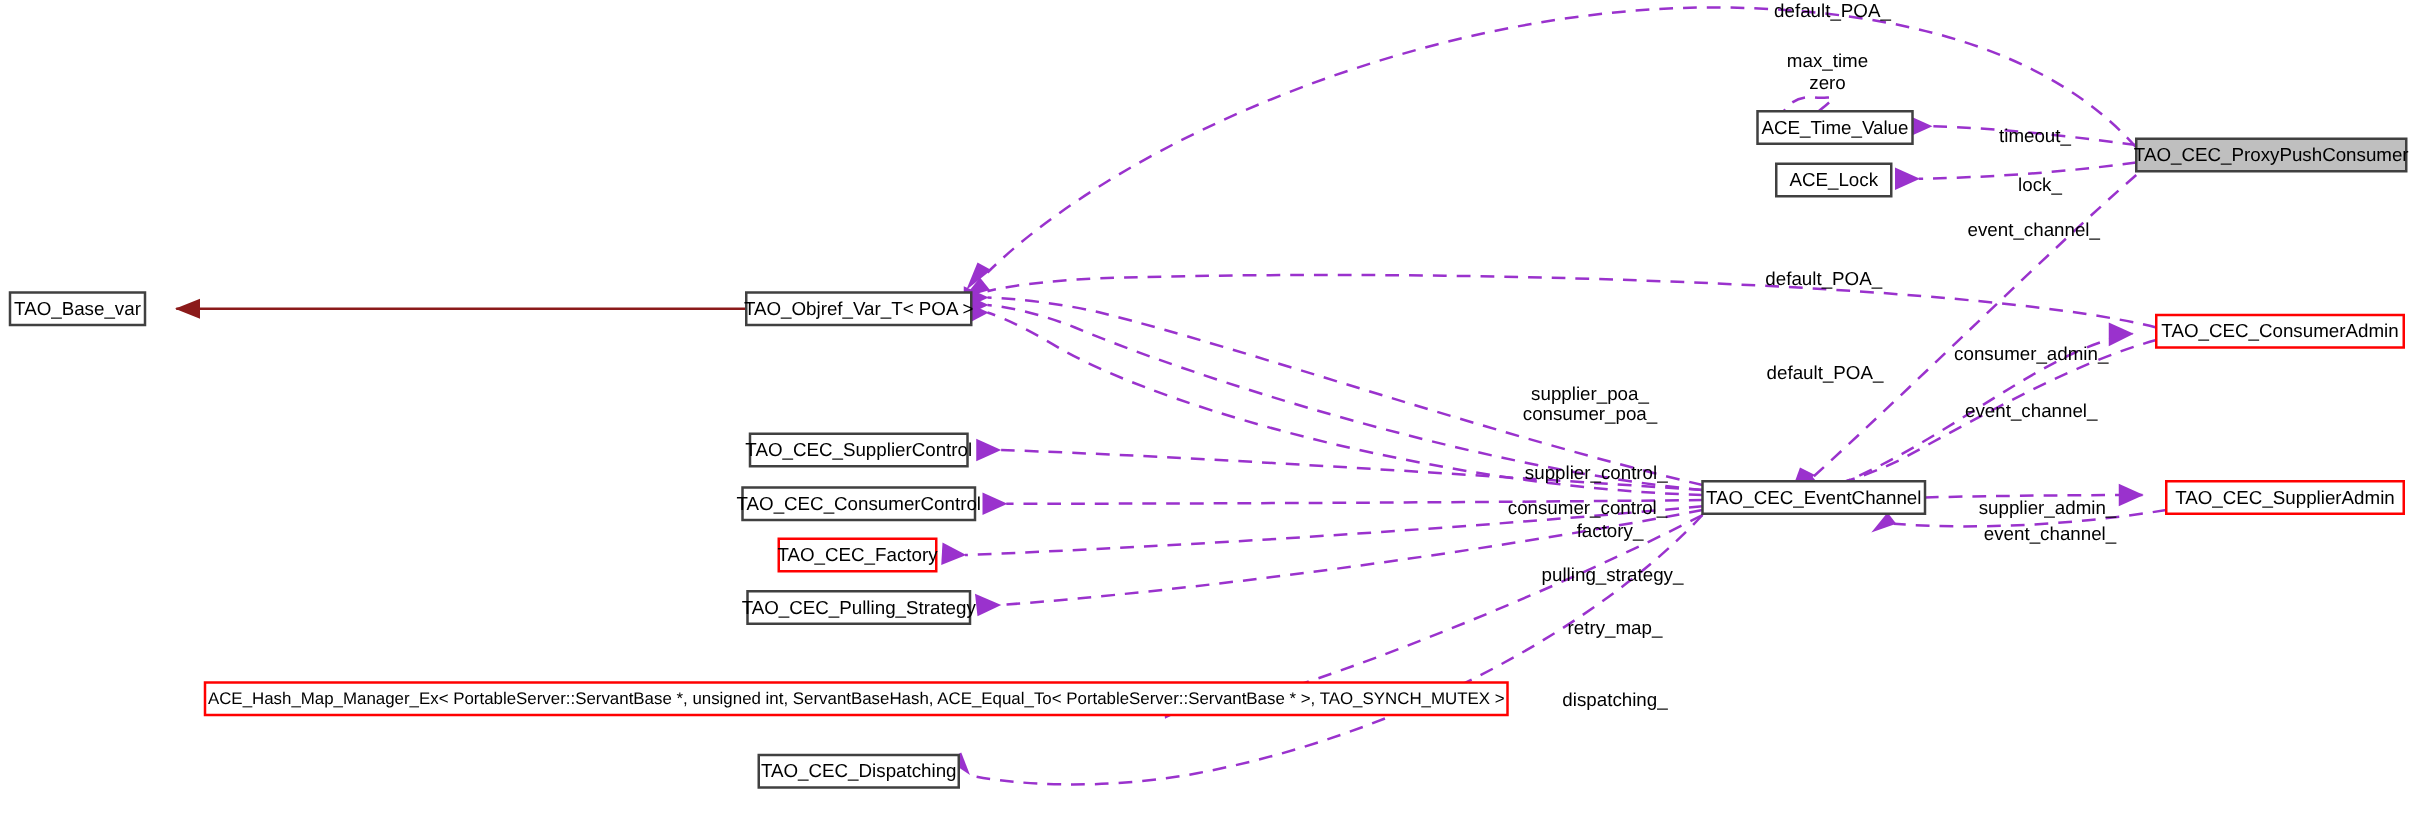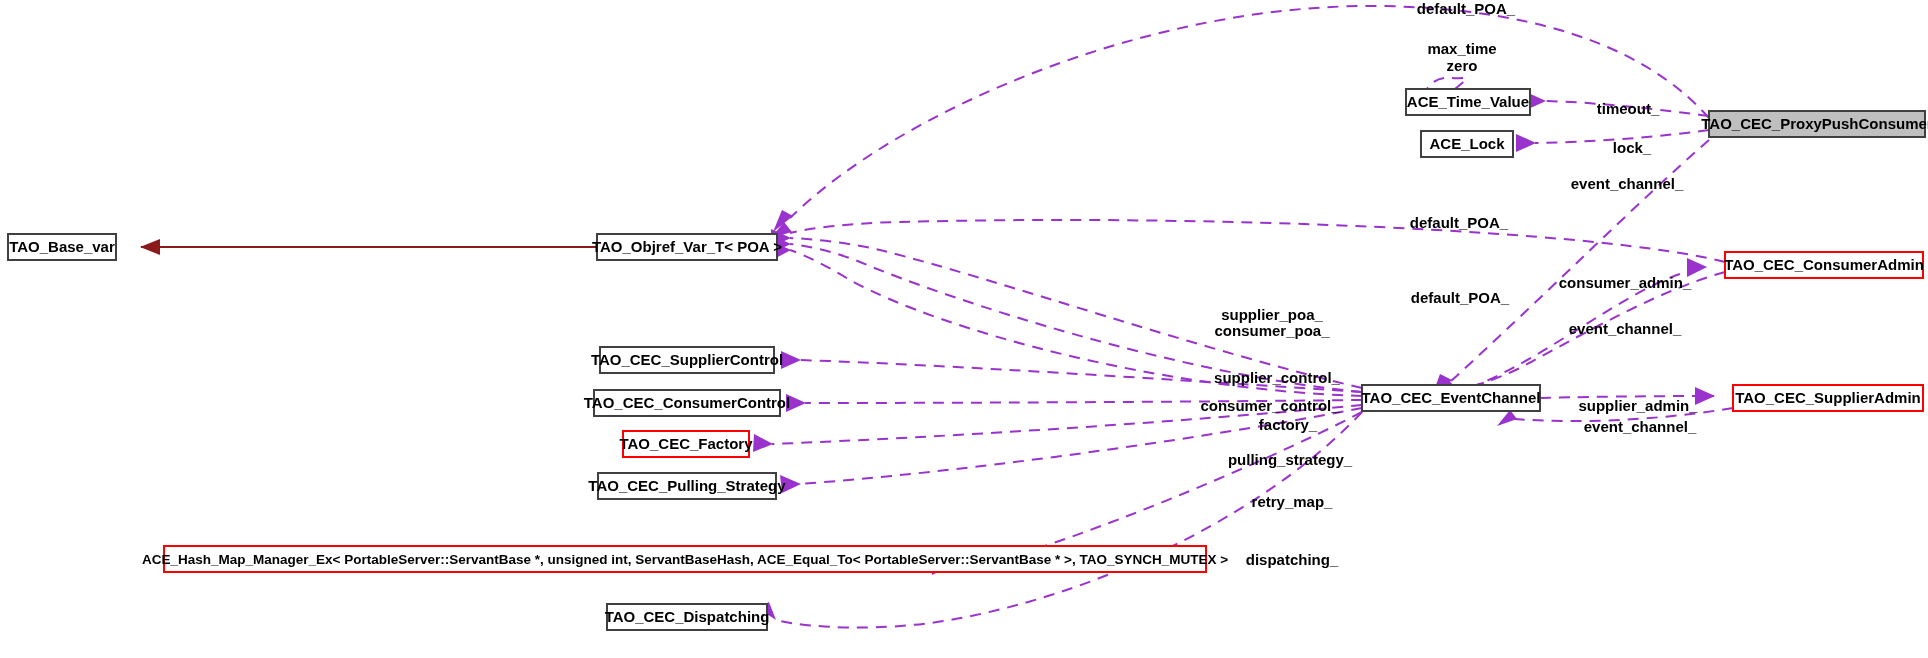--- a/index.html
+++ b/index.html
@@ -7,21 +7,20 @@
     padding: 0;
     background: #ffffff;
   }
   #diagram-root {
     position: relative;
     width: 1928px;
     height: 658px;
     background: #ffffff;
     font-family: "Liberation Sans", sans-serif;
     overflow: hidden;
-    font-weight: bold;
   }
   svg#graph {
     display: block;
     width: 1928px;
     height: 658px;
   }
   .node-rect {
     stroke-width: 2px;
   }
   .node-rect.plain {

